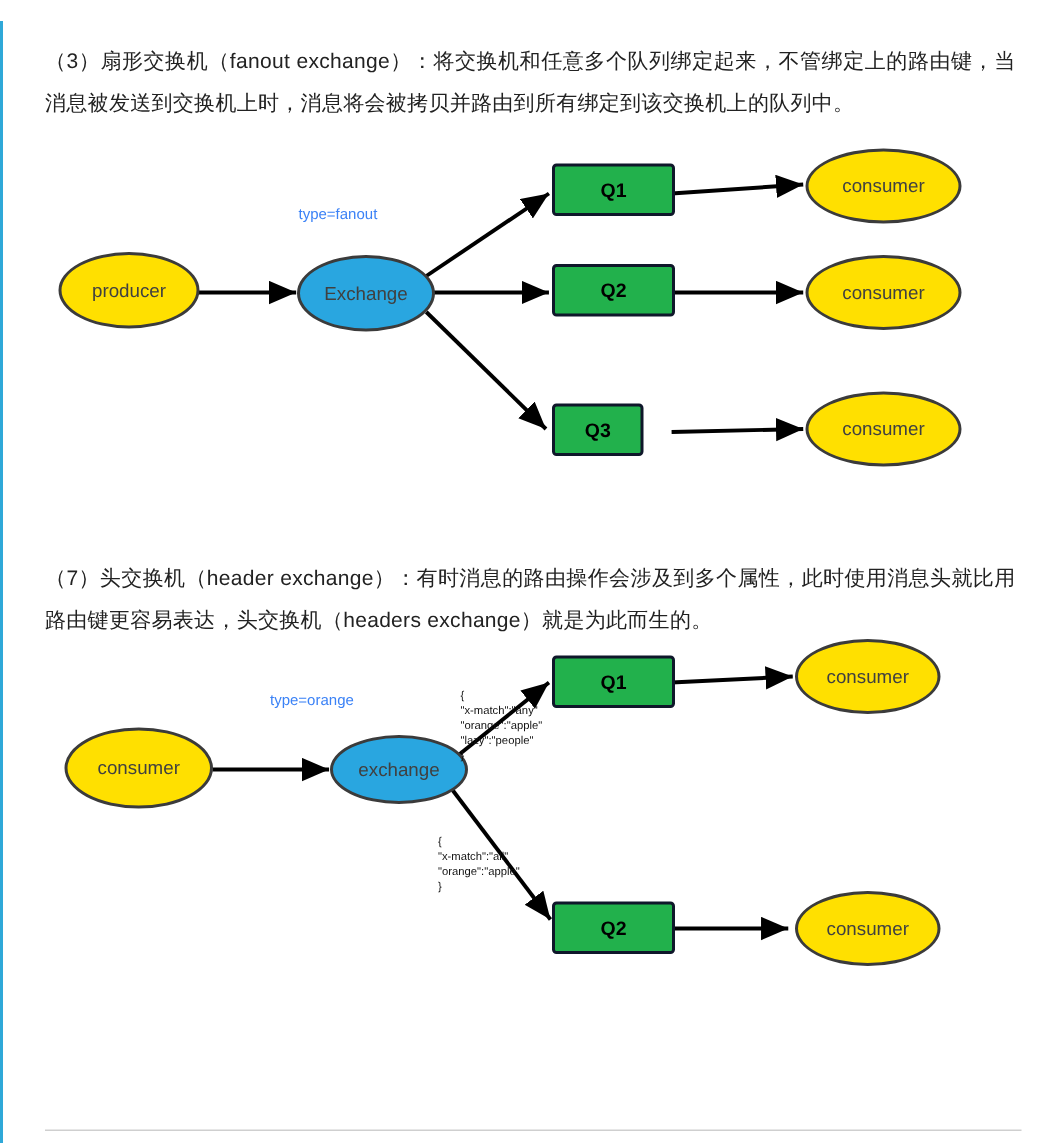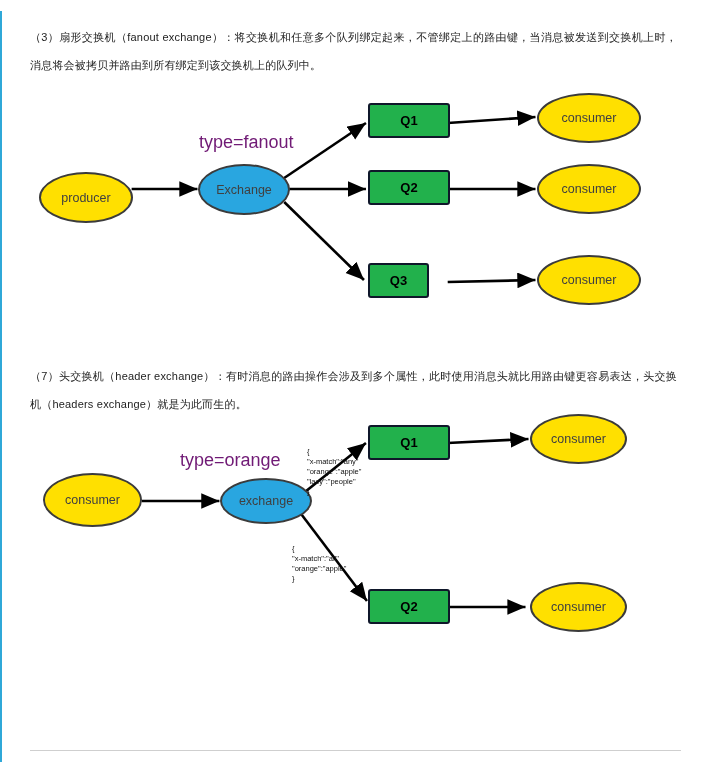--- a/index.html
+++ b/index.html
@@ -16,21 +16,21 @@
   }
   .page {
     position: relative;
     width: 703px;
     height: 762px;
     box-sizing: border-box;
     border-left: 2px solid #2fa8d8;
     background: #fff;
   }
   .para {
-    font-size: 11px;
+    font-size: 14px;
     line-height: 28px;
     color: #222;
     padding: 0 26px 0 28px;
     text-align: justify;
     letter-spacing: 0.2px;
   }
   .para-1 { padding-top: 12px; }
   .para-2 { padding-top: 6px; }
 
   .figure {
@@ -59,22 +59,22 @@
   .rect {
     border: 2px solid #0f172a;
     background: #22b14c;
     border-radius: 3px;
     font-weight: bold;
     color: #000;
     font-size: 13px;
   }
   .label-free {
     position: absolute;
-    font-size: 18px;
-    color: #701a75;
+    font-size: 10px;
+    color: #3b82f6;
     white-space: nowrap;
   }
   .hdr-json {
     position: absolute;
     font-size: 7.5px;
     line-height: 10px;
     color: #111;
     white-space: pre;
   }
   svg.edges {
@@ -112,21 +112,21 @@
         <path d="M130,99 L196,99"></path>
         <path d="M283,88 L365,33"></path>
         <path d="M288,99 L365,99"></path>
         <path d="M283,112 L363,190"></path>
         <path d="M447,33 L535,27"></path>
         <path d="M447,99 L535,99"></path>
         <path d="M447,192 L535,190"></path>
       </g>
     </svg>
 
-    <div class="node ellipse yellow" style="left:37px; top:82px; width:94px; height:51px;">
+    <div class="node ellipse yellow" style="left:37px; top:72px; width:94px; height:51px;">
       <span>producer</span>
     </div>
     <div class="node ellipse blue" style="left:196px; top:74px; width:92px; height:51px;">
       <span>Exchange</span>
     </div>
 
     <div class="label-free" style="left:197px; top:42px;">type=fanout</div>
 
     <div class="node rect" style="left:366px; top:13px; width:82px; height:35px;">
       <span>Q1</span>

